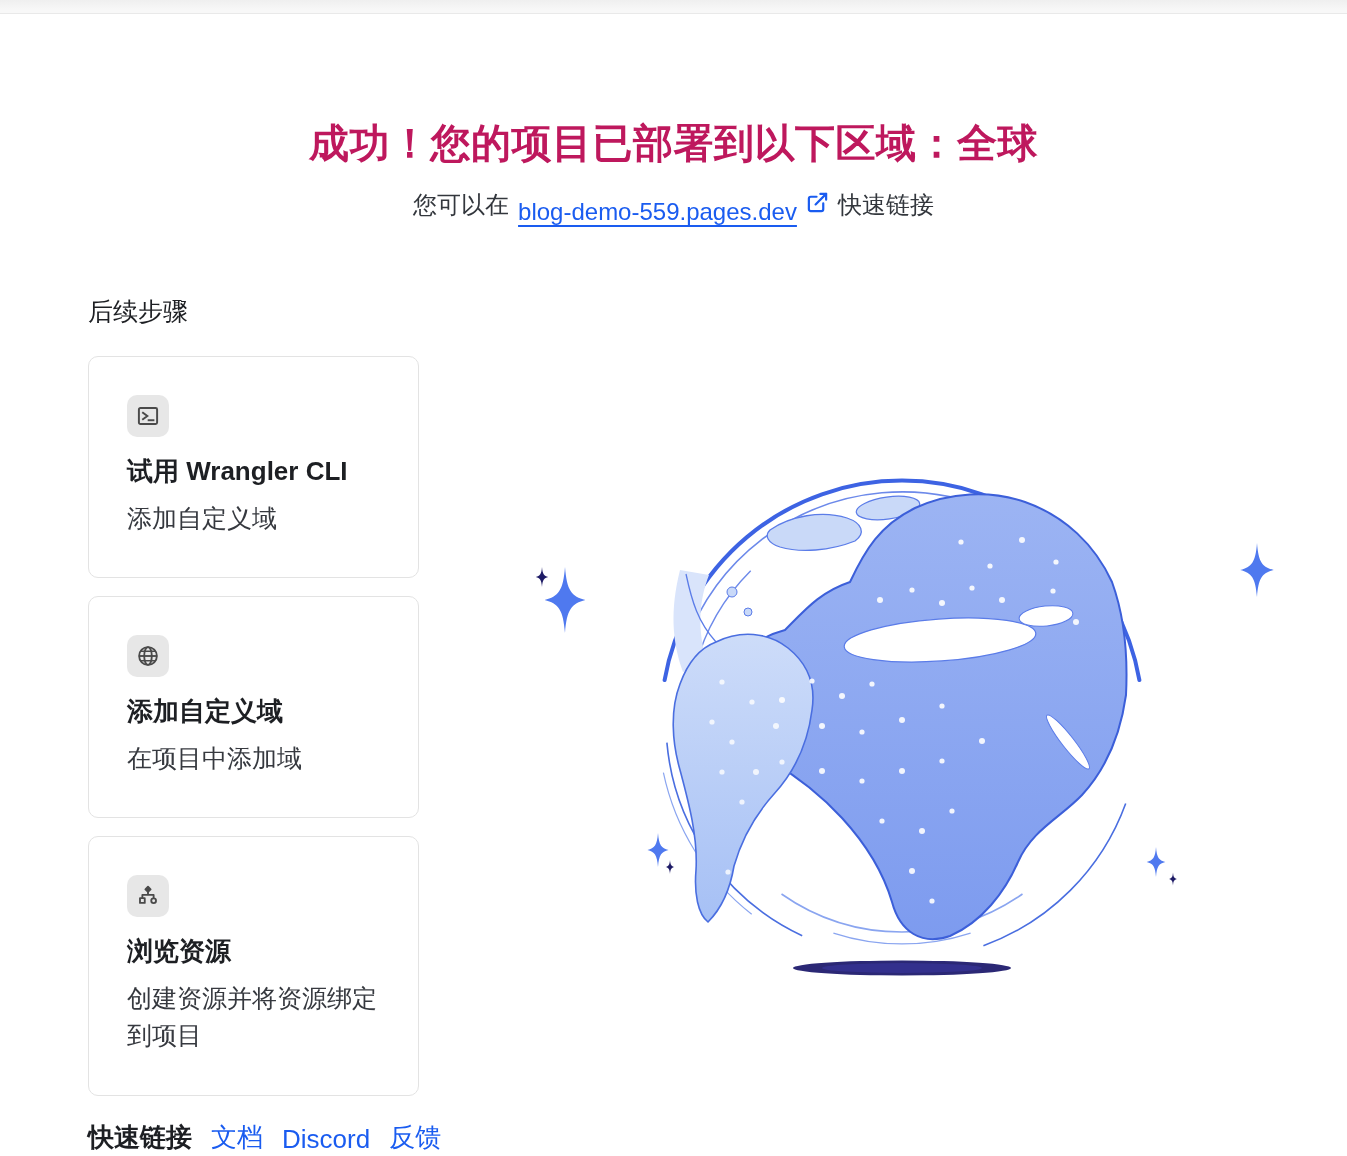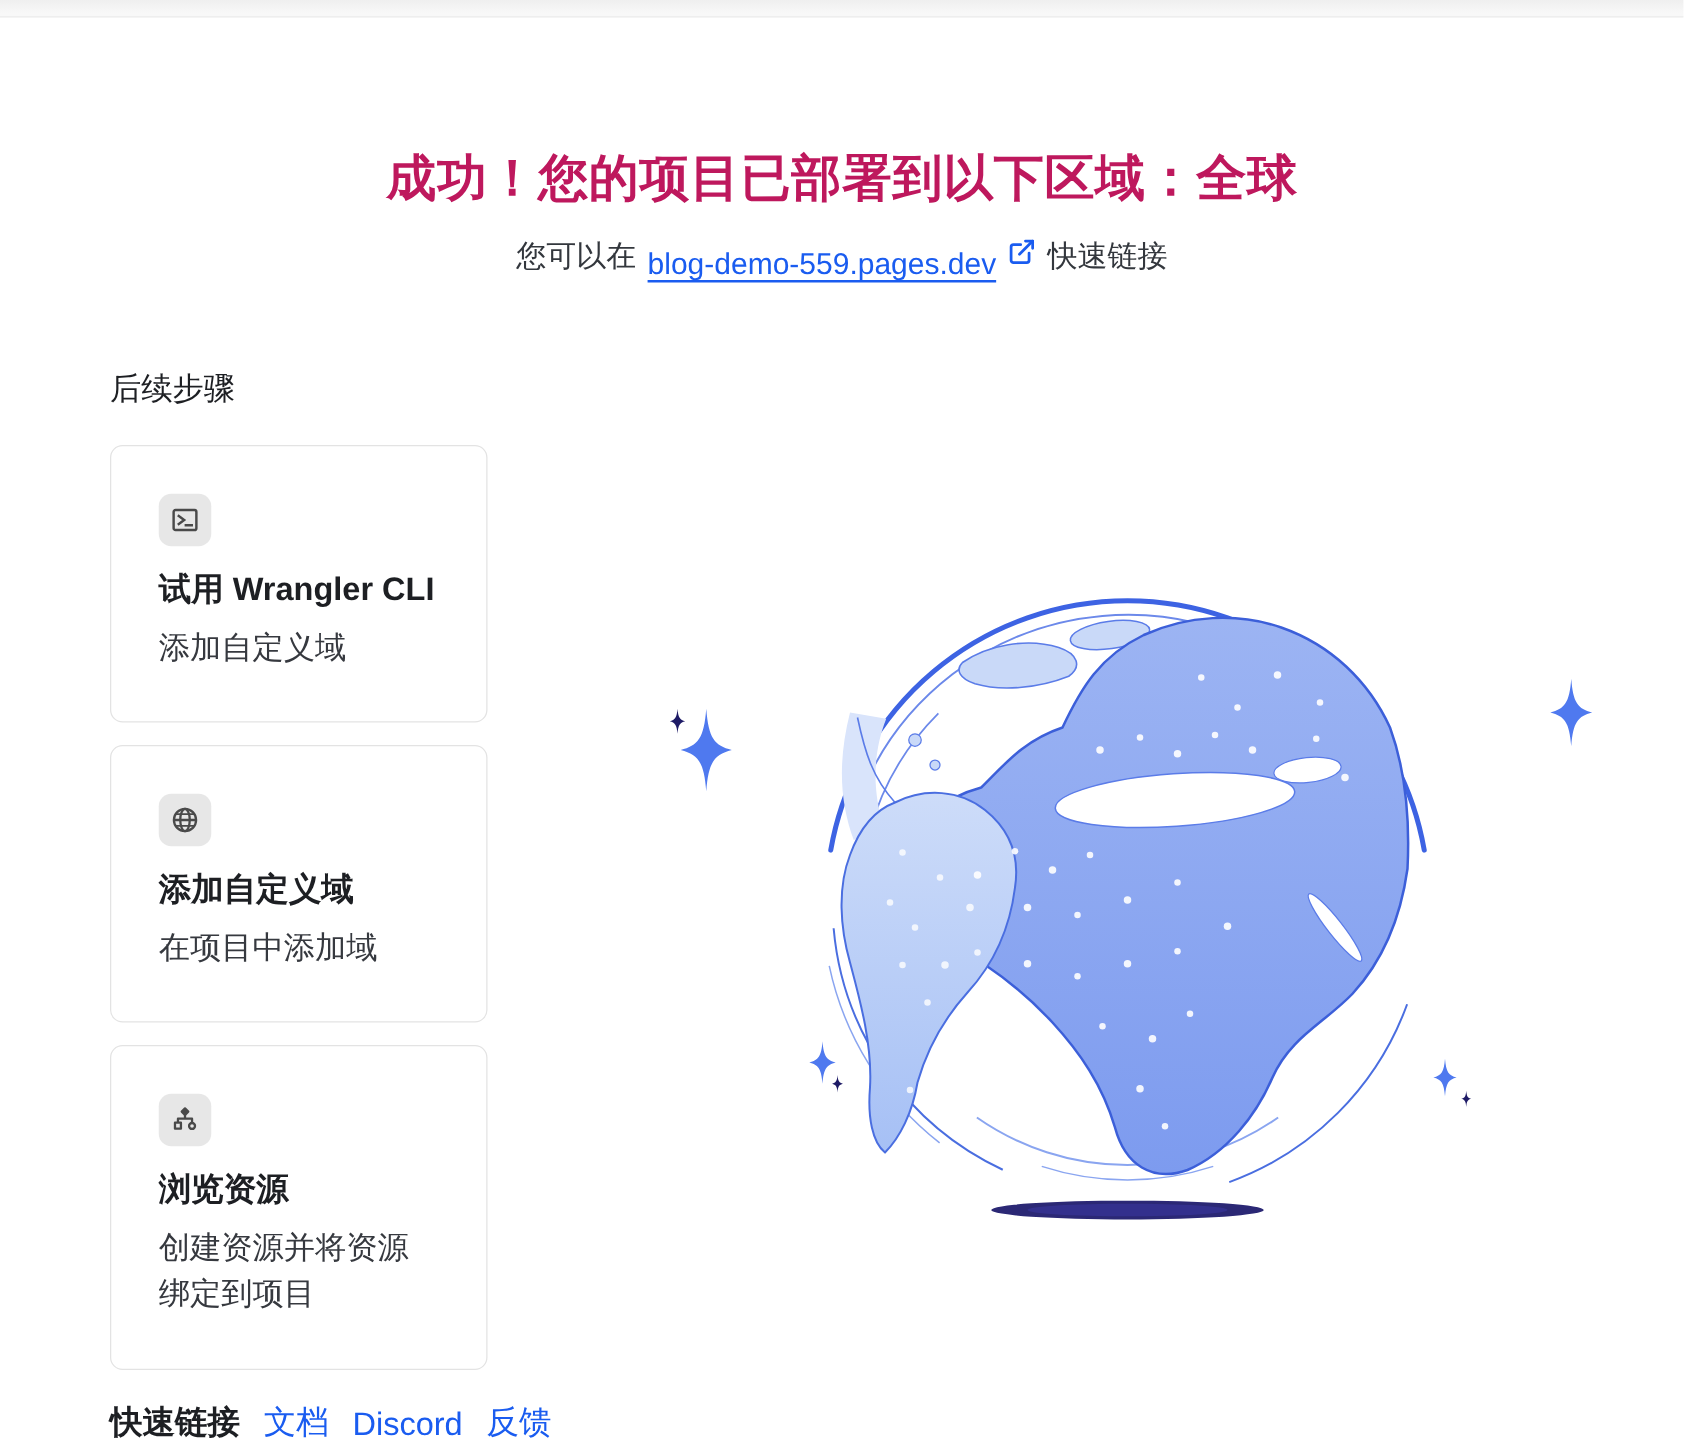--- a/index.html
+++ b/index.html
@@ -34,21 +34,21 @@
     text-underline-offset: 5px; text-decoration-thickness: 2px; margin-top: 14px;
   }
   .ext-icon { display: inline-block; vertical-align: -3px; }
 
   .left-col { position: absolute; left: 88px; top: 296px; width: 370px; }
   .steps-heading {
     font-size: 25px; font-weight: 400; color: #1d1f23;
     line-height: 1.2; margin-bottom: 30px;
   }
   .card {
-    width: 302px; border: 1px solid #e3e3e3; border-radius: 10px;
+    width: 331px; border: 1px solid #e3e3e3; border-radius: 10px;
     background: #fff; padding: 38px 38px 40px 38px; margin-bottom: 18px;
     cursor: pointer;
   }
   .card-icon {
     width: 42px; height: 42px; border-radius: 10px; background: #e7e7e7;
     display: flex; align-items: center; justify-content: center;
     margin-bottom: 18px;
   }
   .card-title { font-size: 26px; font-weight: 700; color: #1d1f23; line-height: 1.25; margin-bottom: 12px; }
   .card-desc { font-size: 25px; color: #36393f; line-height: 1.5; }

